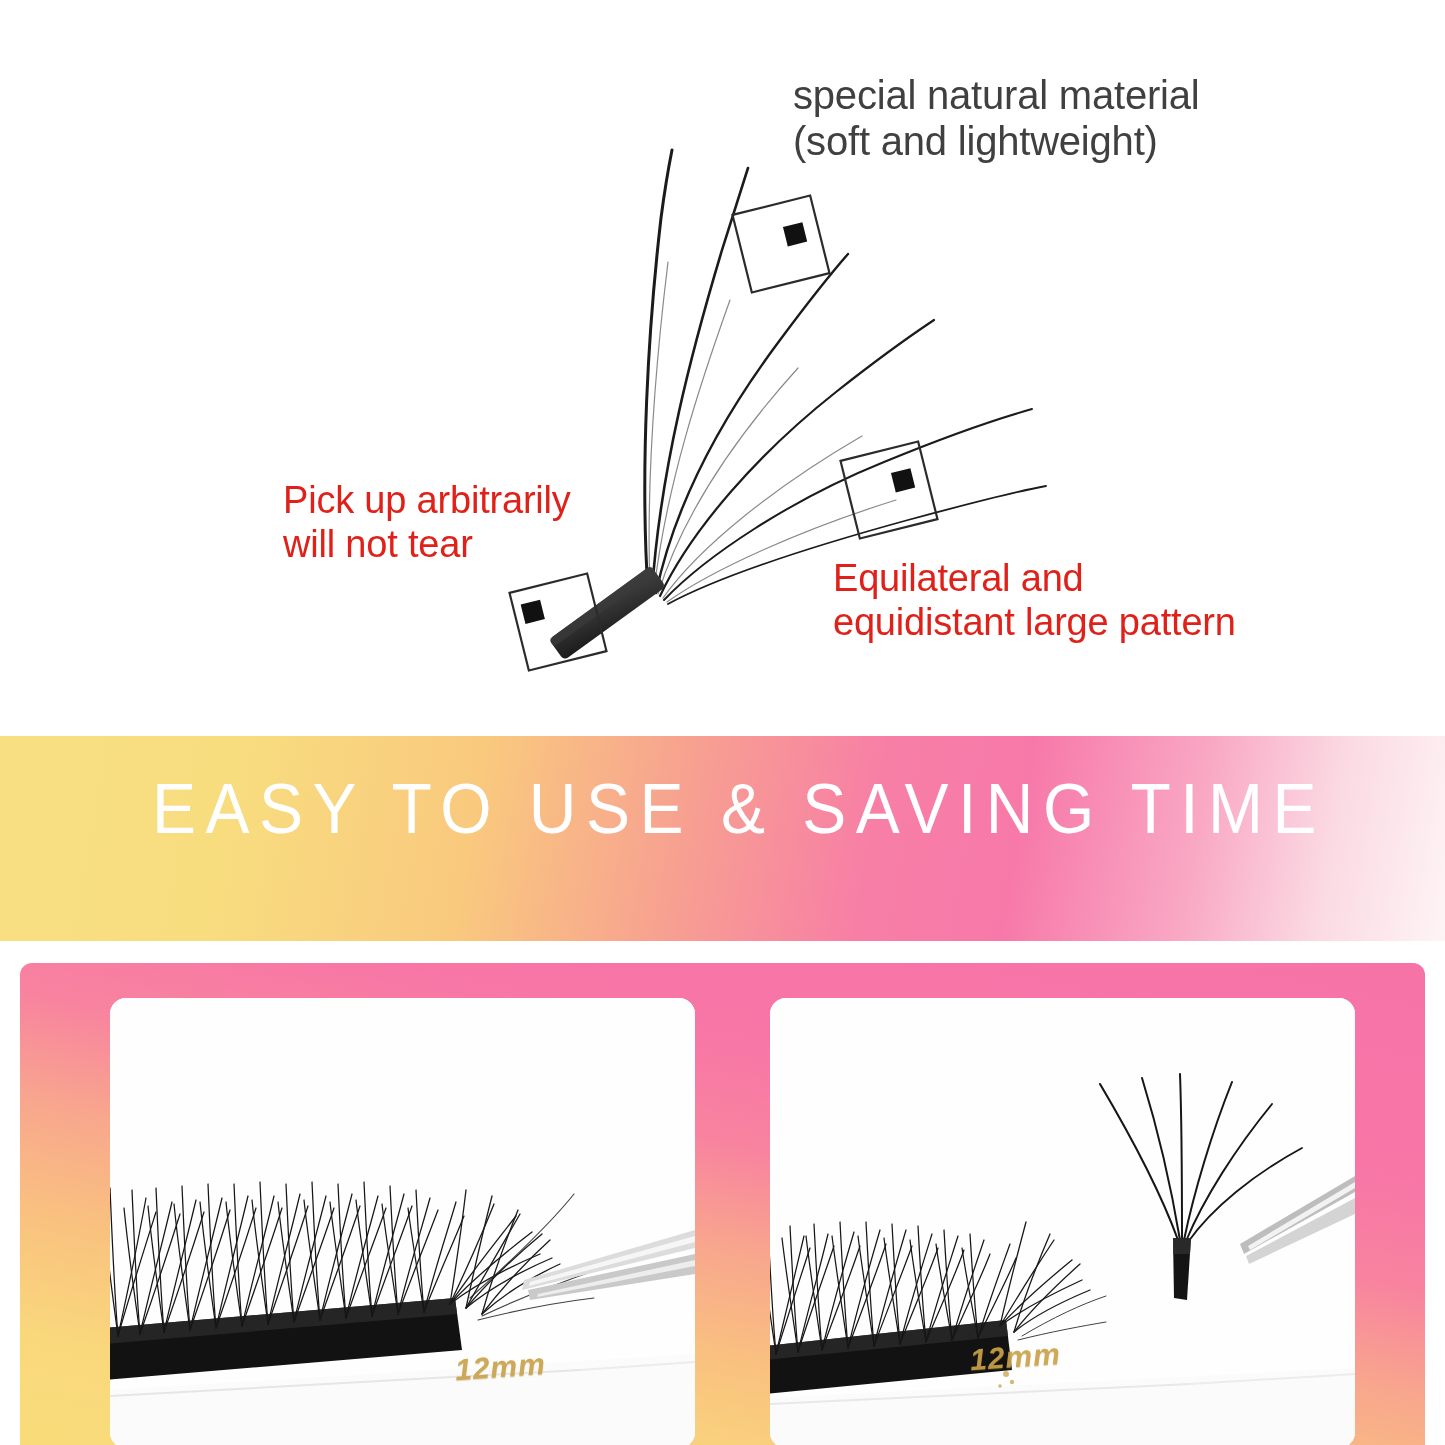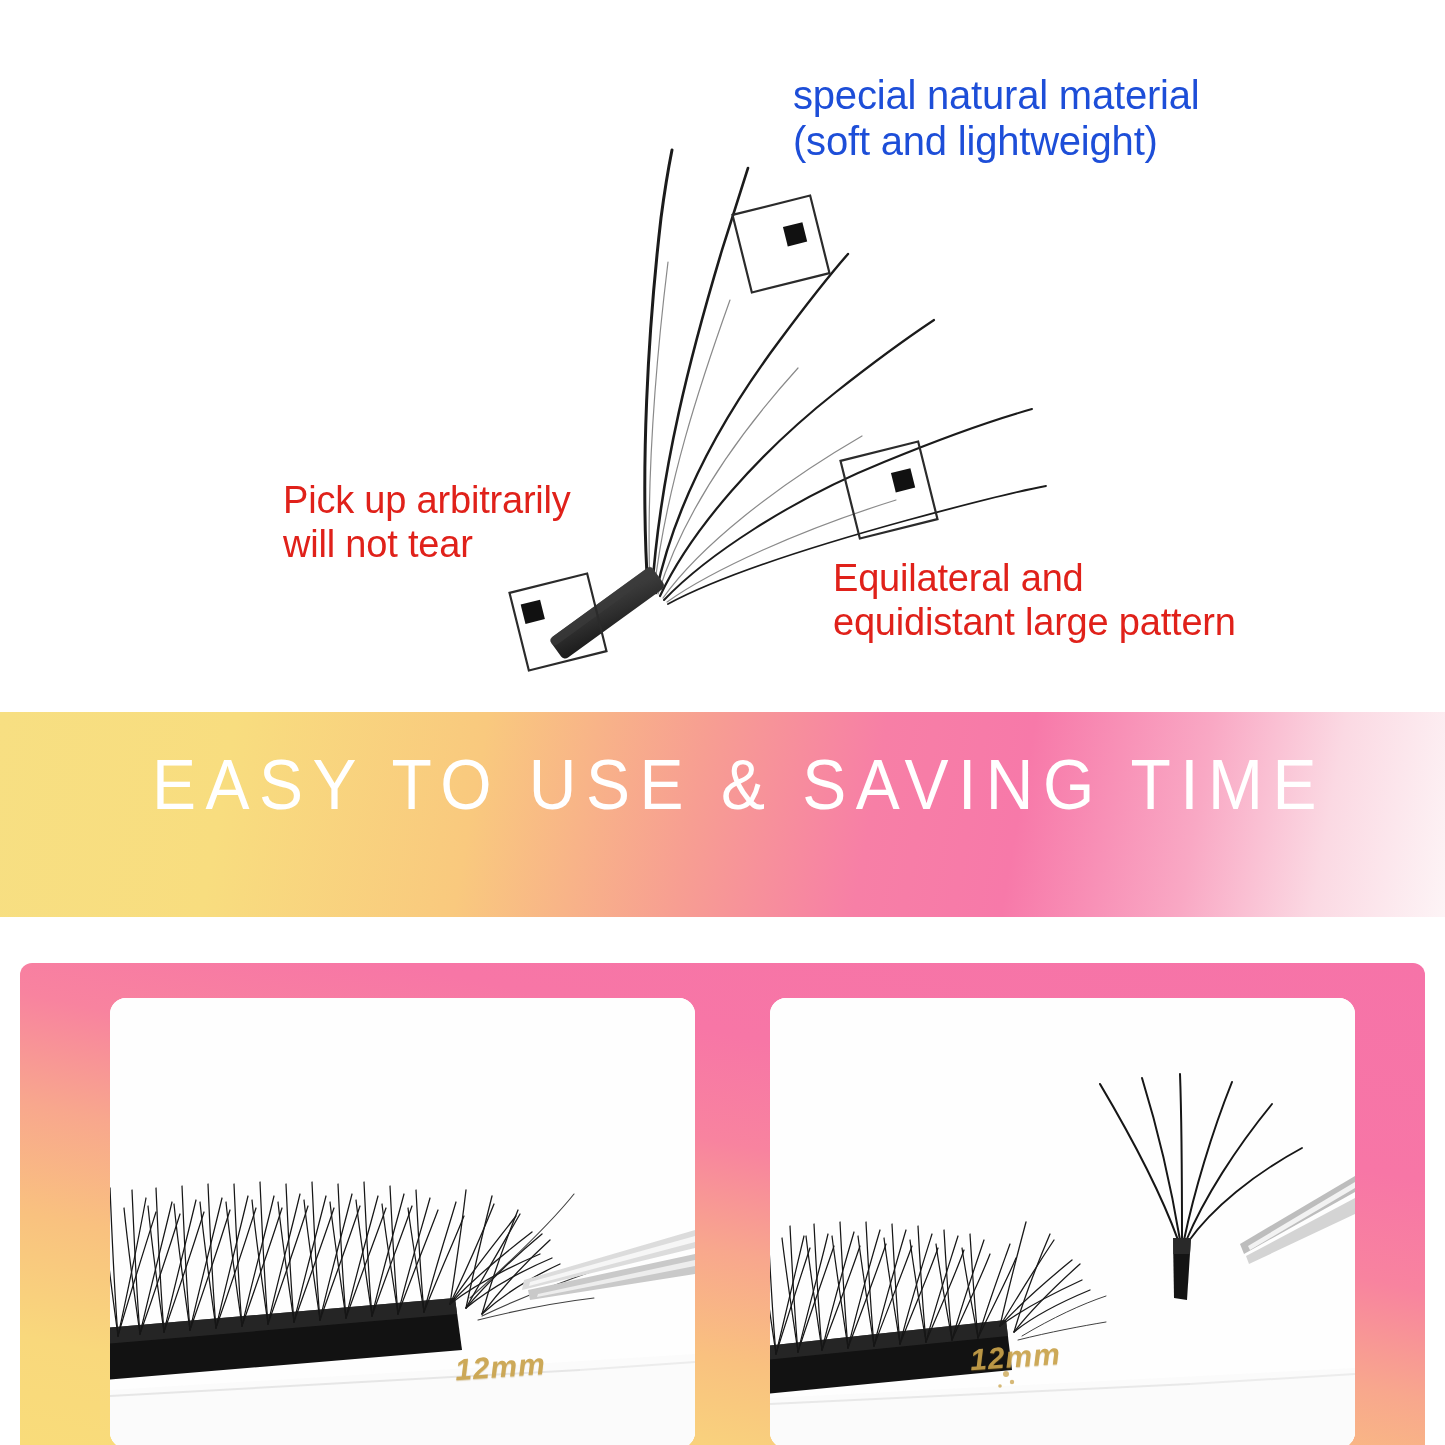--- a/index.html
+++ b/index.html
@@ -29,21 +29,21 @@
     position: absolute;
     color: #e2231a;
     line-height: 1.16;
     white-space: pre-line;
     letter-spacing: -0.2px;
   }
   #callout-material {
     left: 793px;
     top: 72px;
     font-size: 40px;
-    color: #1d4ed8;
+    color: #404040;
   }
   #callout-pickup {
     left: 283px;
     top: 478px;
     font-size: 38px;
     color: #e0211a;
   }
   #callout-pattern {
     left: 833px;
     top: 556px;
@@ -55,21 +55,21 @@
     position: absolute;
     left: 0; top: 0;
     width: 1445px;
     height: 736px;
   }
 
   
   #banner {
     position: absolute;
     left: 0;
-    top: 712px;
+    top: 736px;
     width: 1445px;
     height: 205px;
     background: linear-gradient(
       100deg,
       #f7df82 0%,
       #f8dd7f 16%,
       #f9c97e 33%,
       #f79e92 48%,
       #f77fa6 60%,
       #f779a9 70%,

